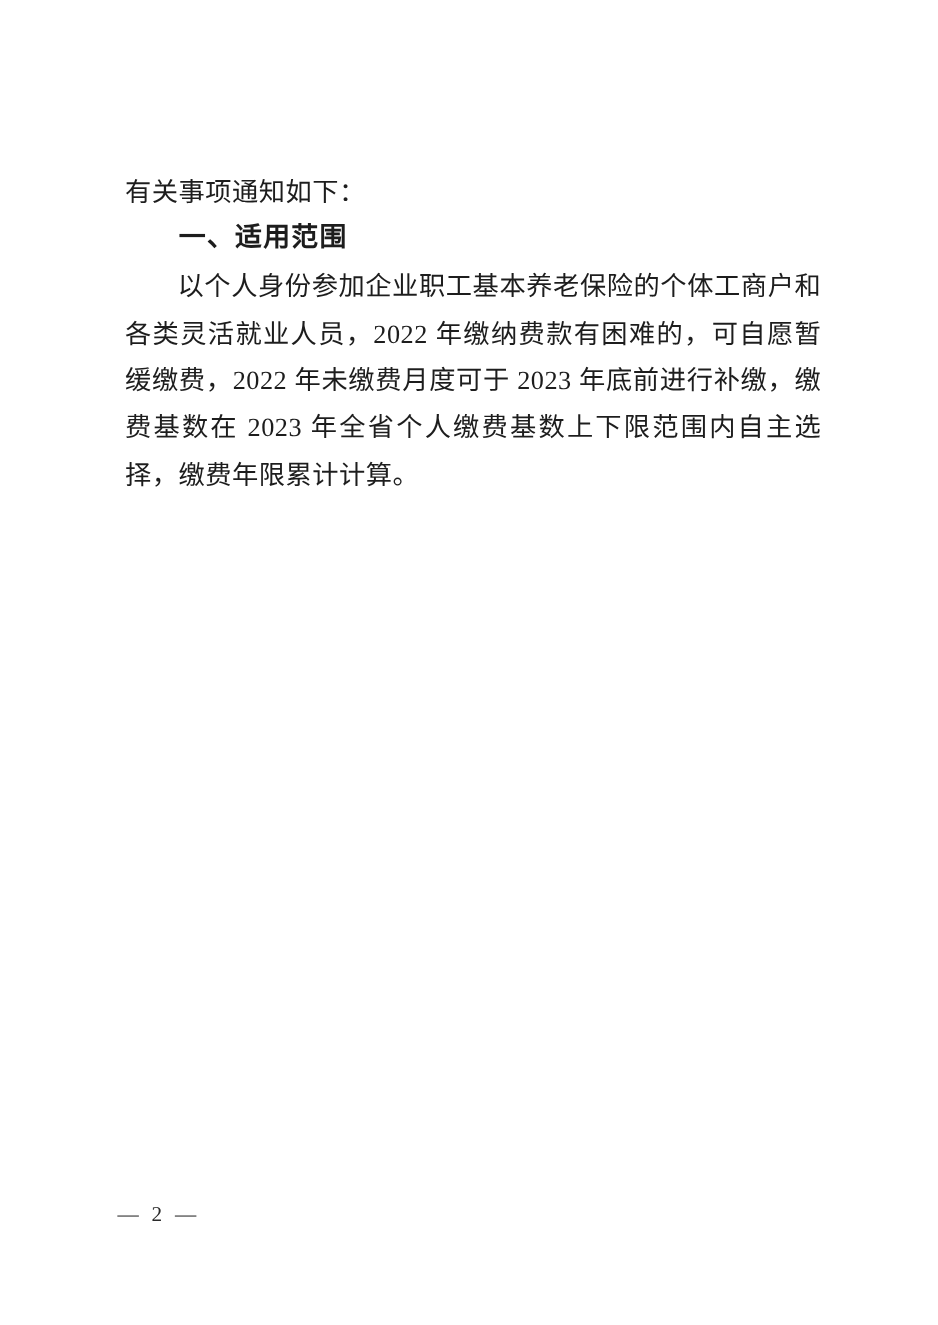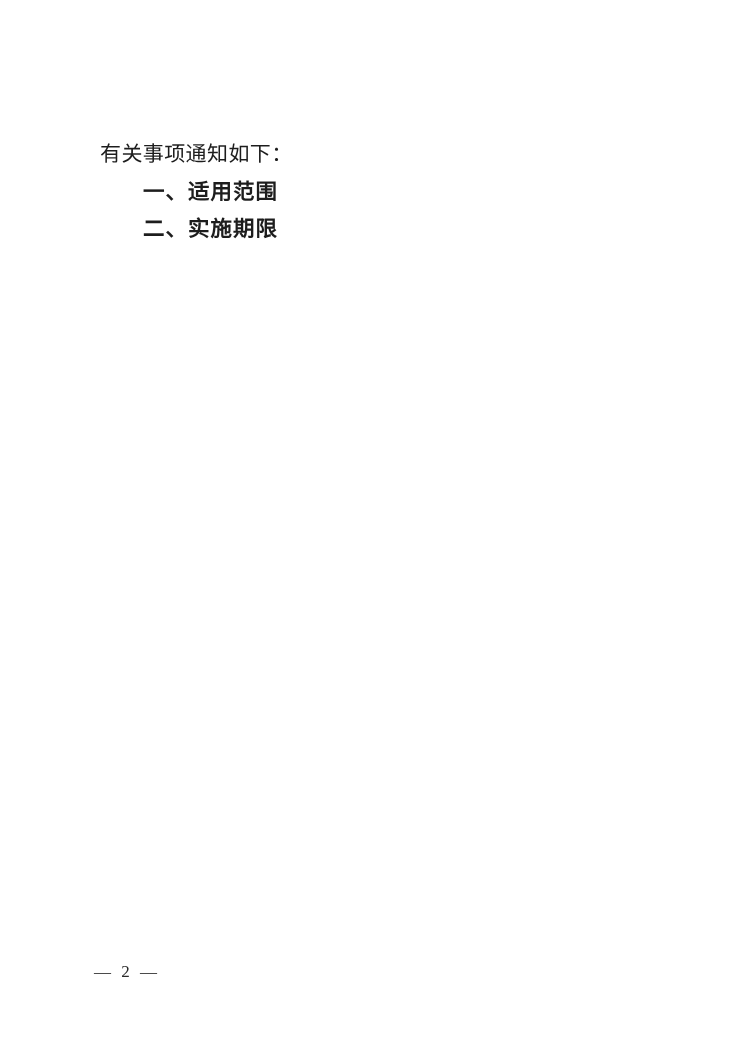--- a/index.html
+++ b/index.html
@@ -25,21 +25,21 @@
     font-size: 21px;
     line-height: 37.6px;
     letter-spacing: 0.4px;
     text-align: justify;
     text-justify: inter-ideograph;
   }
   .para { text-indent: 2em; }
   .para.no-indent { text-indent: 0; }
   .heading {
     text-indent: 2em;
-    font-family: Liberation Serif, serif;
+    font-family: Liberation Mono, monospace;
     font-weight: 700;
     font-size: 21.5px;
     letter-spacing: 1px;
   }
   .page-number {
     position: absolute;
     left: 94px;
     top: 962px;
     font-size: 17px;
     letter-spacing: 3px;
@@ -52,22 +52,22 @@
 
 <div class="page">
 
   <div class="doc-body">
 
     <p class="para no-indent">有关事项通知如下：</p>
 
     <p class="heading">一、适用范围</p>
 
 
+    <p class="para">以个人身份参加企业职工基本养老保险的个体工商户和各类灵活就业人员，2022 年缴纳费款有困难的，可自愿暂缓缴费，2022 年未缴费月度可于 2023 年底前进行补缴，缴费基数在 2023 年全省个人缴费基数上下限范围内自主选择，缴费年限累计计算。</p>
 
-    <p class="heading">二、实施期限</p>
 
 
 
   </div>
 
   <div class="page-number">— 2 —</div>
 
 </div>
 
 </body></html>

